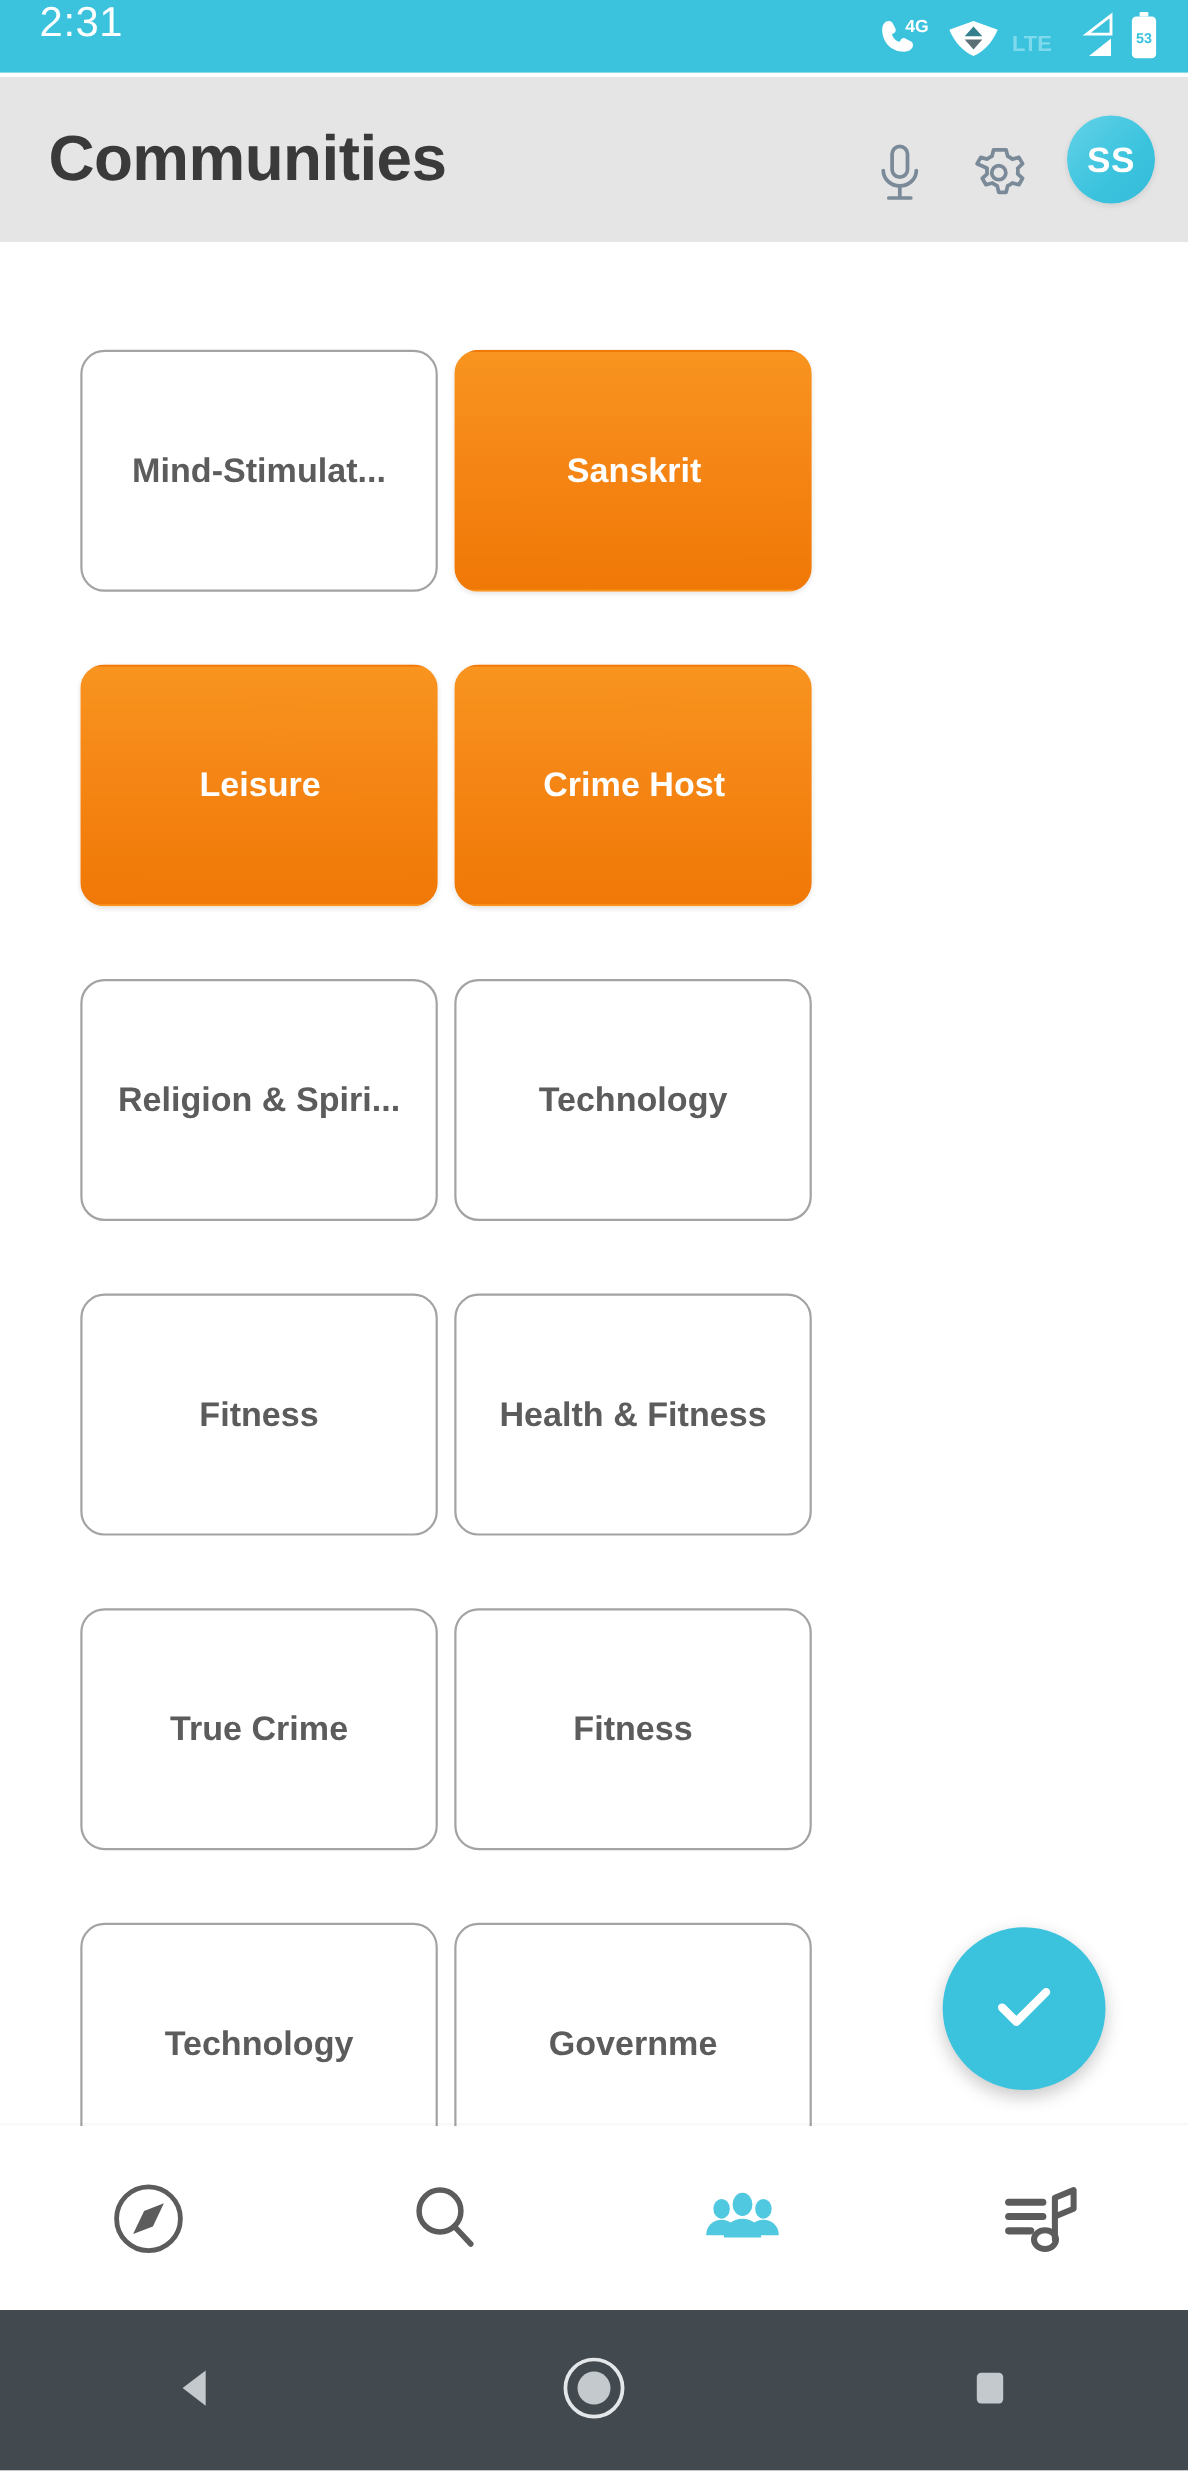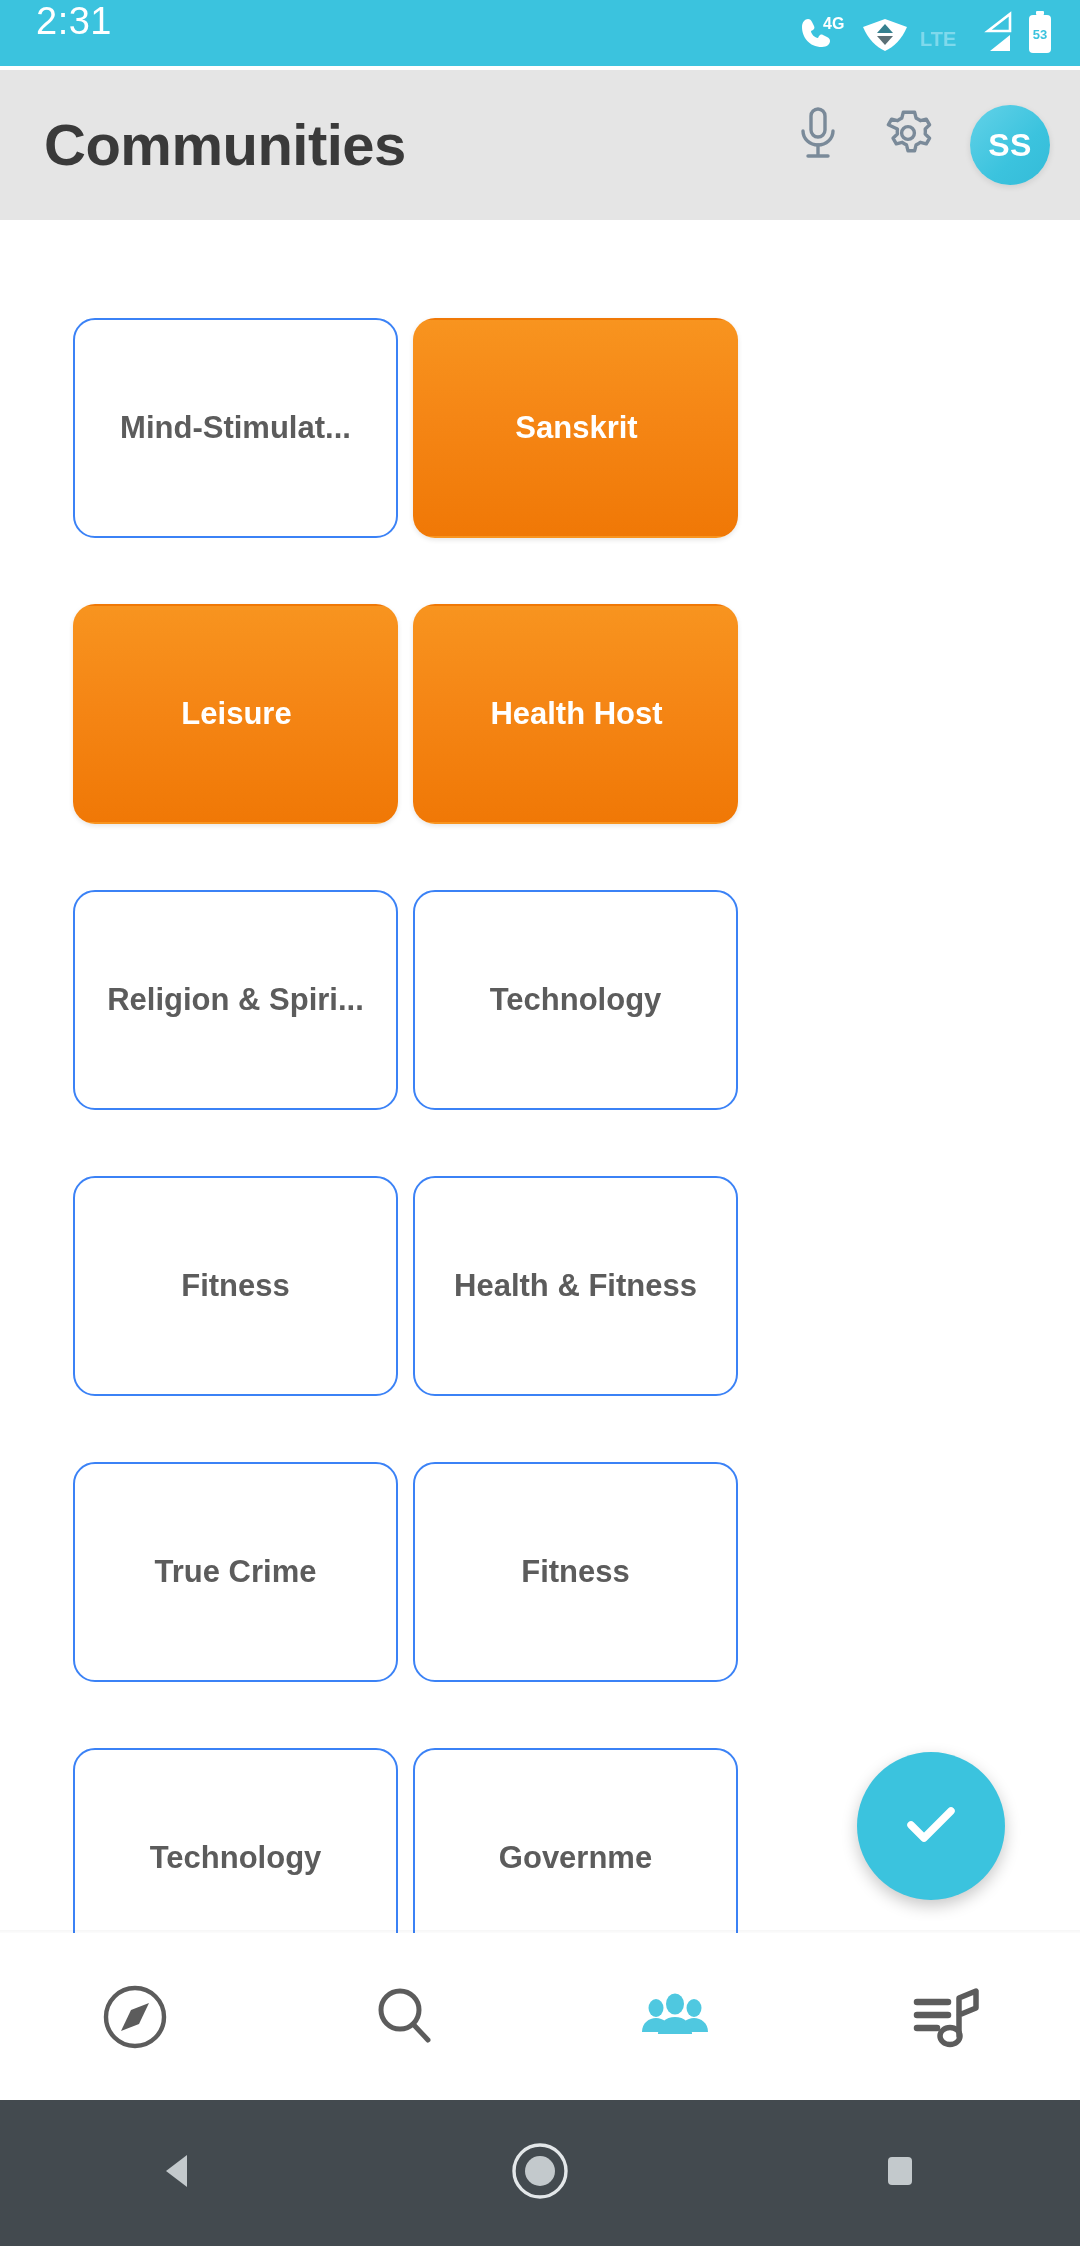--- a/index.html
+++ b/index.html
@@ -26,21 +26,21 @@
   .header {
     position:absolute; top:70px; left:0; width:1080px; height:150px;
     background:#e5e5e5;
     display:flex; align-items:center; justify-content:space-between;
     padding:0 30px 0 44px;
   }
   .page-title {
     font-size:58px; font-weight:700; color:#3a3a3a; letter-spacing:-0.5px;
     line-height:1;
   }
-  .header-actions { display:flex; align-items:flex-start; gap:34px; }
+  .header-actions { display:flex; align-items:flex-end; gap:34px; }
   .hicon { width:56px; height:56px; display:flex; align-items:center; justify-content:center; }
   .avatar {
     width:80px; height:80px; border-radius:50%;
     background:linear-gradient(135deg,#63D2E8 0%,#3BC3DE 60%,#34BBD8 100%);
     display:flex; align-items:center; justify-content:center;
     color:#ffffff; font-size:32px; font-weight:700; letter-spacing:0.5px;
     box-shadow:0 2px 6px rgba(0,0,0,0.10);
   }
 
   
@@ -60,21 +60,21 @@
     height:220px; width:325px;
     border-radius:22px;
     display:flex; align-items:center; justify-content:center;
     text-align:center;
     padding:0 14px;
     font-size:31px;
     white-space:nowrap; overflow:hidden;
   }
   .chip.off {
     background:#ffffff;
-    border:2px solid #3b82f6;
+    border:2px solid #a3a3a3;
     color:#5c5c5c;
     font-weight:600;
   }
   .chip.on {
     background:linear-gradient(180deg,#F8941F 0%,#F58615 45%,#F07806 100%);
     border:2px solid transparent;
     color:#ffffff;
     font-weight:700;
     box-shadow:0 2px 5px rgba(0,0,0,0.10);
     padding-left:16px;
@@ -194,21 +194,21 @@
         <div class="chip off">
           <span>Mind-Stimulat...</span>
         </div>
         <div class="chip on">
           <span>Sanskrit</span>
         </div>
         <div class="chip on">
           <span>Leisure</span>
         </div>
         <div class="chip on">
-          <span>Health Host</span>
+          <span>Crime Host</span>
         </div>
         <div class="chip off">
           <span>Religion &amp; Spiri...</span>
         </div>
         <div class="chip off">
           <span>Technology</span>
         </div>
         <div class="chip off">
           <span>Fitness</span>
         </div>

